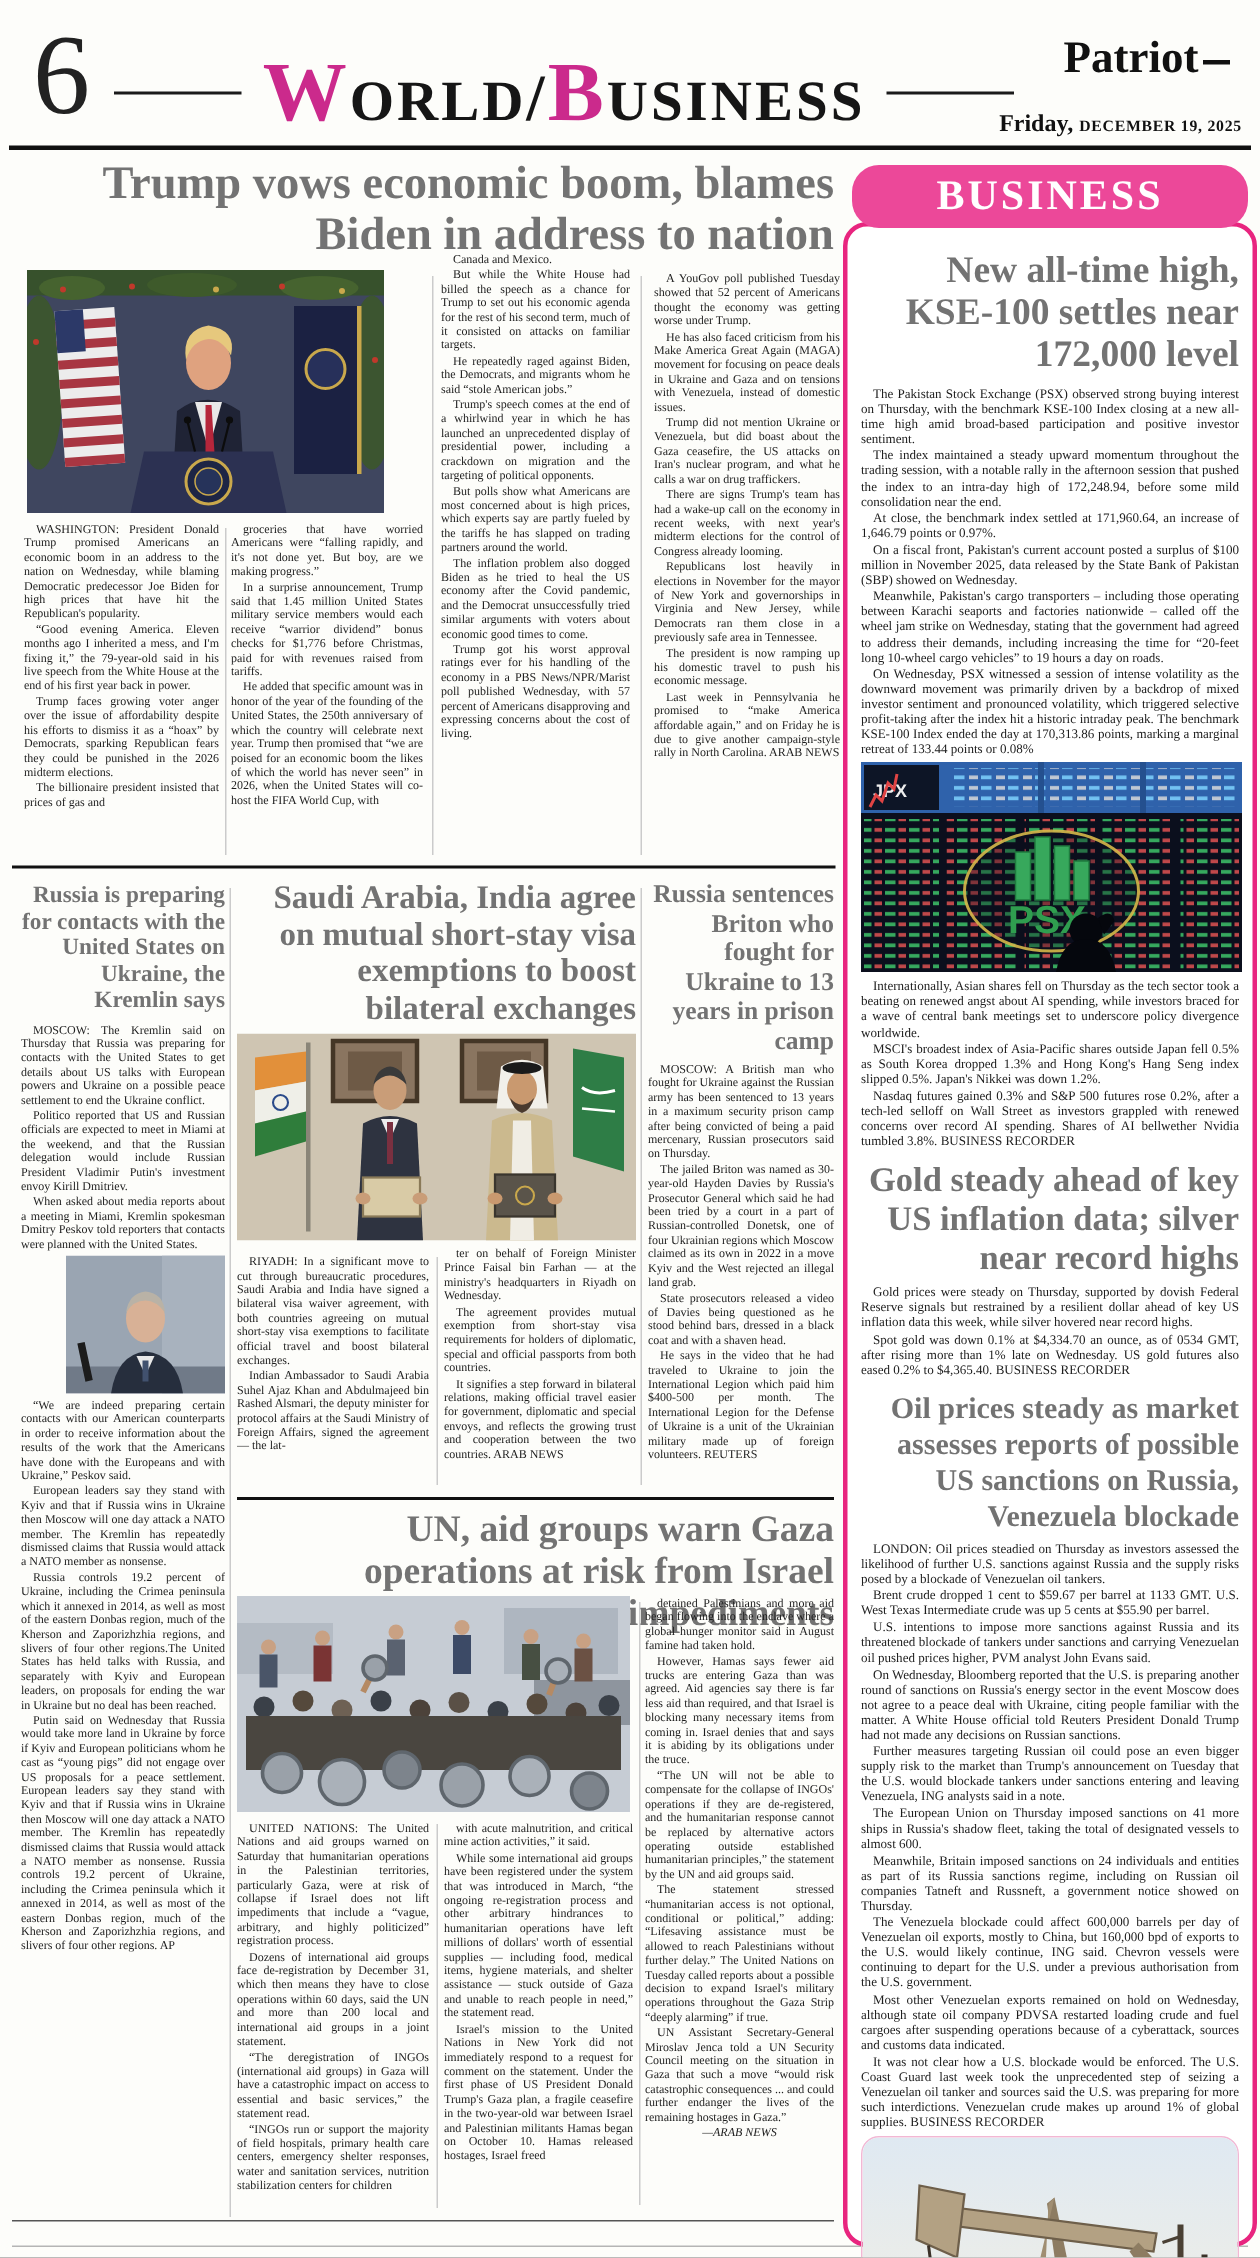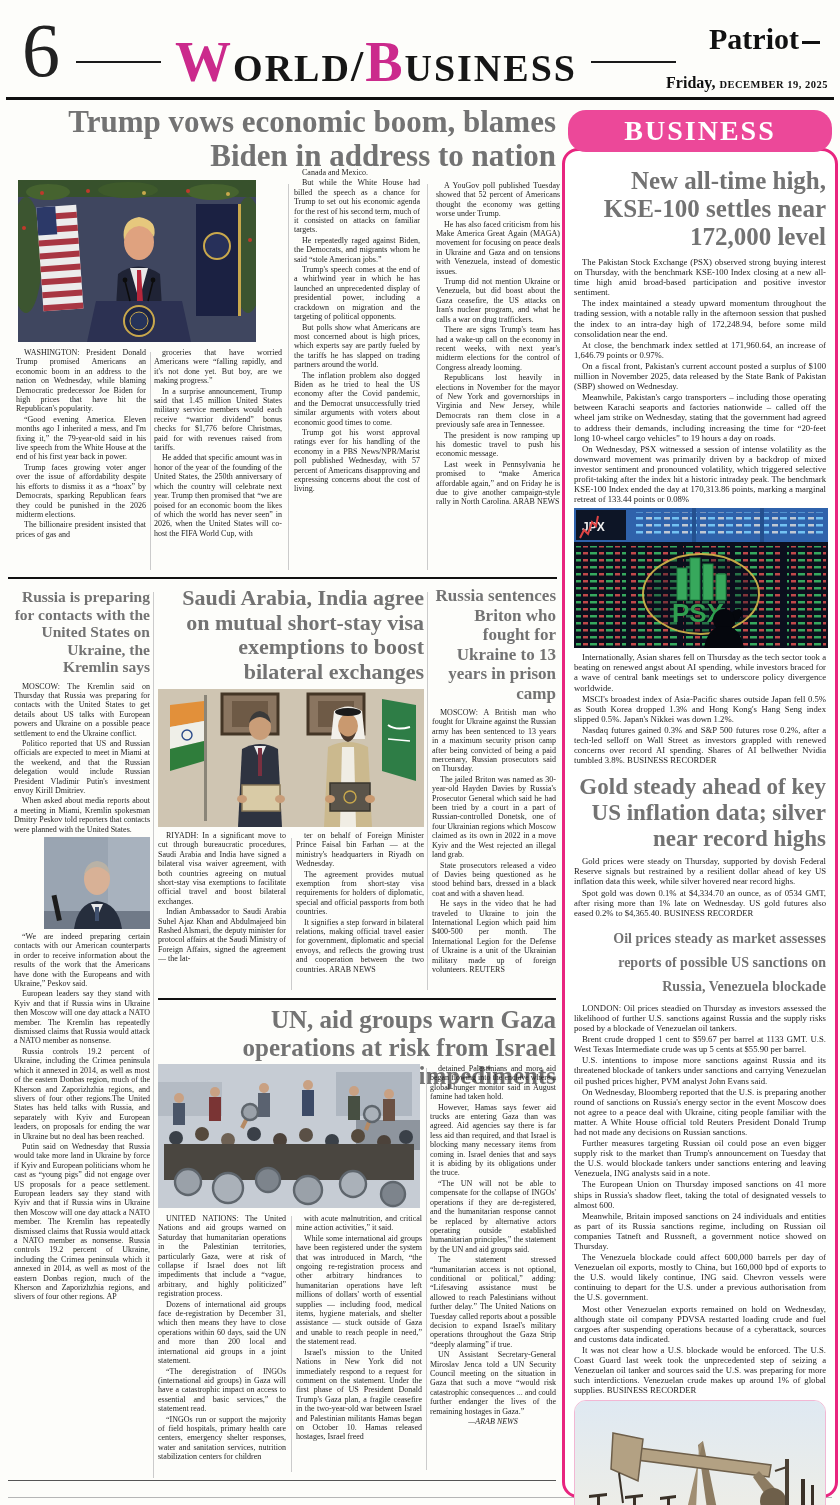--- a/index.html
+++ b/index.html
@@ -40,21 +40,21 @@
   #rule-trump { position:absolute; left:8px; top:577px; width:549px; height:2px; background:#111; }
 
   
   #kremlin { position:absolute; left:14px; top:588px; width:136px; height:892px; overflow:hidden; }
   #kremlin .headline { font-size:15.5px; line-height:17.5px; margin-bottom:6px; }
   #putin-photo { width:106px; height:92px; margin:3px 0 3px auto; display:block; }
 
   #saudi { position:absolute; left:158px; top:586px; width:266px; height:410px; overflow:hidden; }
   #saudi .headline { font-size:22px; line-height:24.5px; margin-bottom:5px; }
   #saudi-photo { width:266px; height:138px; margin-bottom:4px; }
-  #saudi-cols { display:flex; gap:10px; }
+  #saudi-cols { display:flex; gap:10px;align-items:center; }
   #saudi-cols .col { width:128px; }
 
   #briton { position:absolute; left:432px; top:586px; width:124px; height:404px; overflow:hidden; }
   #briton .headline { font-size:17px; line-height:19.5px; margin-bottom:5px; }
 
   #rule-mid { position:absolute; left:158px; top:998px; width:398px; height:2px; background:#111; }
 
   
   #gaza-headline { position:absolute; left:158px; top:1006px; width:398px; font-size:25px; line-height:28px; }
   #gaza-photo { position:absolute; left:158px; top:1064px; width:262px; height:144px; }
@@ -70,21 +70,21 @@
     position:absolute; left:562px; top:148px; width:276px; height:1350px;
     border:3px solid #e8257f; border-radius:16px; background:#fff; padding:6px 9px;
   }
   #biz-banner {
     position:absolute; left:568px; top:110px; width:264px; height:42px;
     background:#ec4899; border-radius:18px; color:#fff; font-weight:bold;
     font-size:28px; text-align:center; line-height:42px; letter-spacing:2px; z-index:3;
   }
   #kse-headline  { font-size:25px; line-height:28px; margin:10px 0 6px; }
   #gold-headline { font-size:23px; line-height:26px; margin:9px 0 4px; }
-  #oil-headline  { font-size:14px; line-height:24px; margin:9px 0 4px; }
+  #oil-headline  { font-size:20px; line-height:24px; margin:9px 0 4px; }
   #psx-photo { width:100%; height:140px; margin:4px 0; }
   #oil-photo { width:100%; height:150px; margin-top:5px; border-radius:12px; overflow:hidden; border:1px solid #f2b7d4; }
   #oil-photo svg { display:block; }
 
   
   .vr { position:absolute; width:1px; background:#cbcbcb; }
   #vr-t1 { left:150px; top:352px; height:218px; }
   #vr-t2 { left:288px; top:184px; height:386px; }
   #vr-t3 { left:427px; top:184px; height:386px; }
   #vr1 { left:153px; top:592px; height:886px; }

